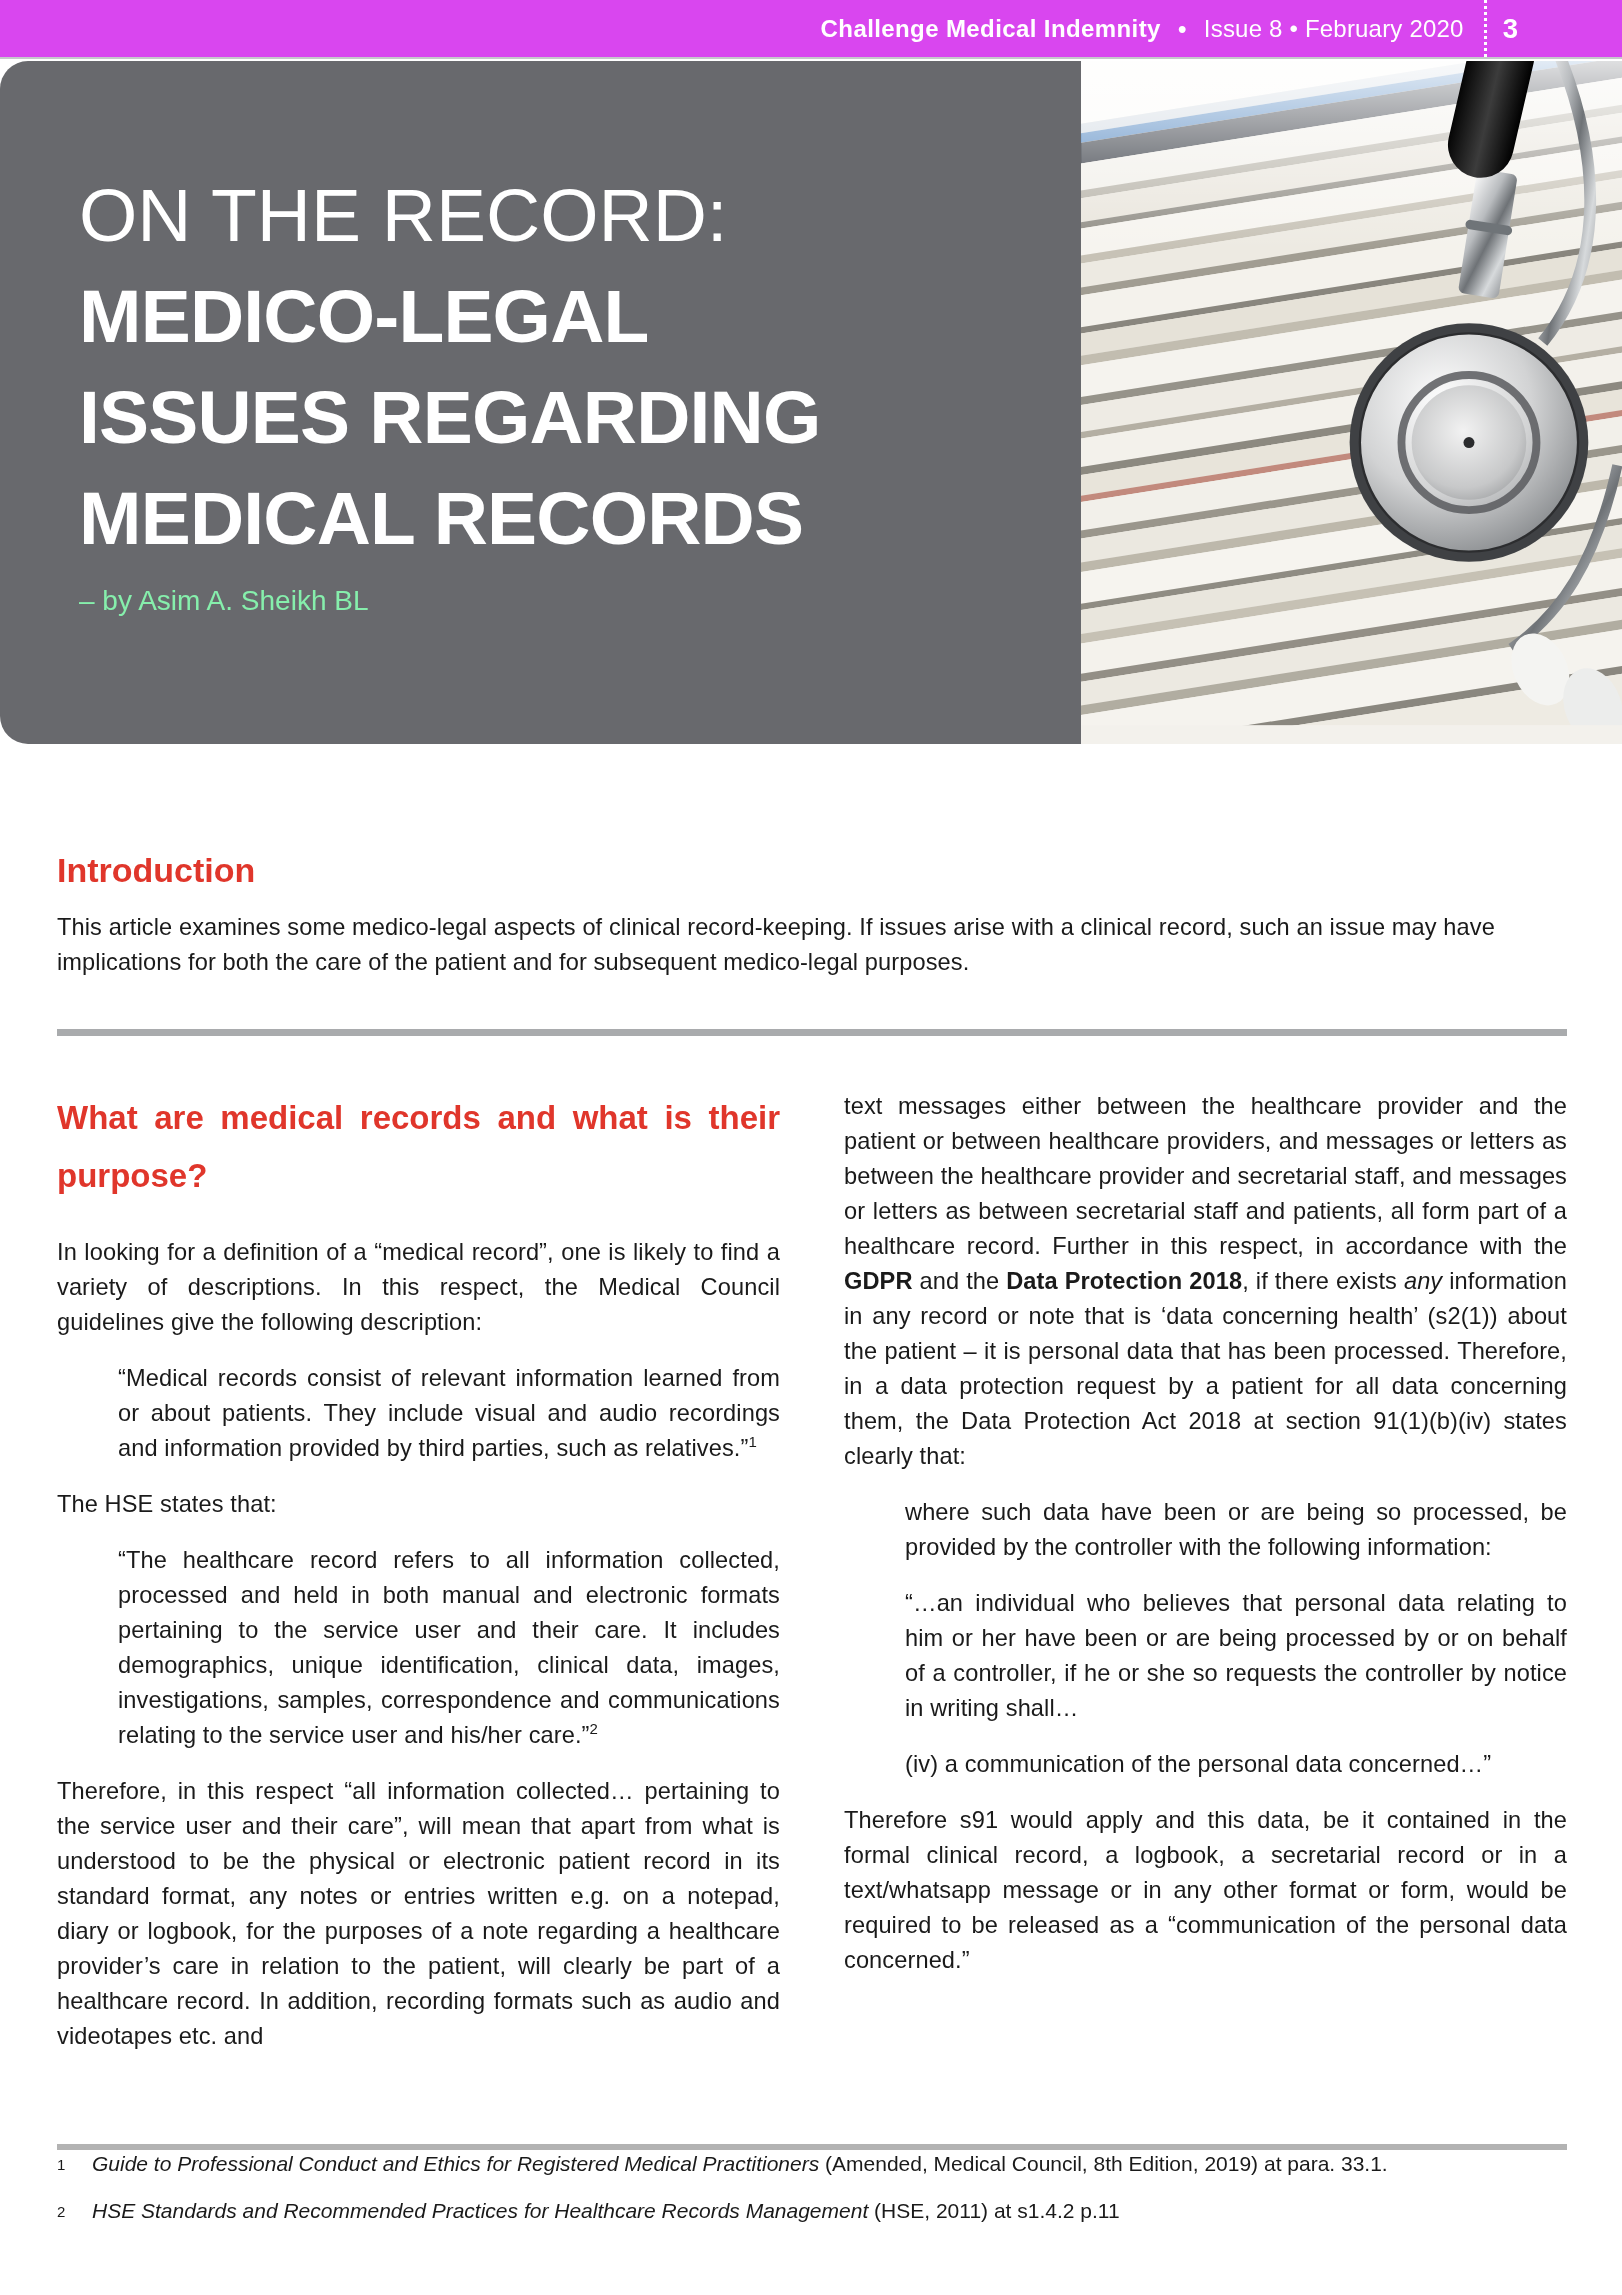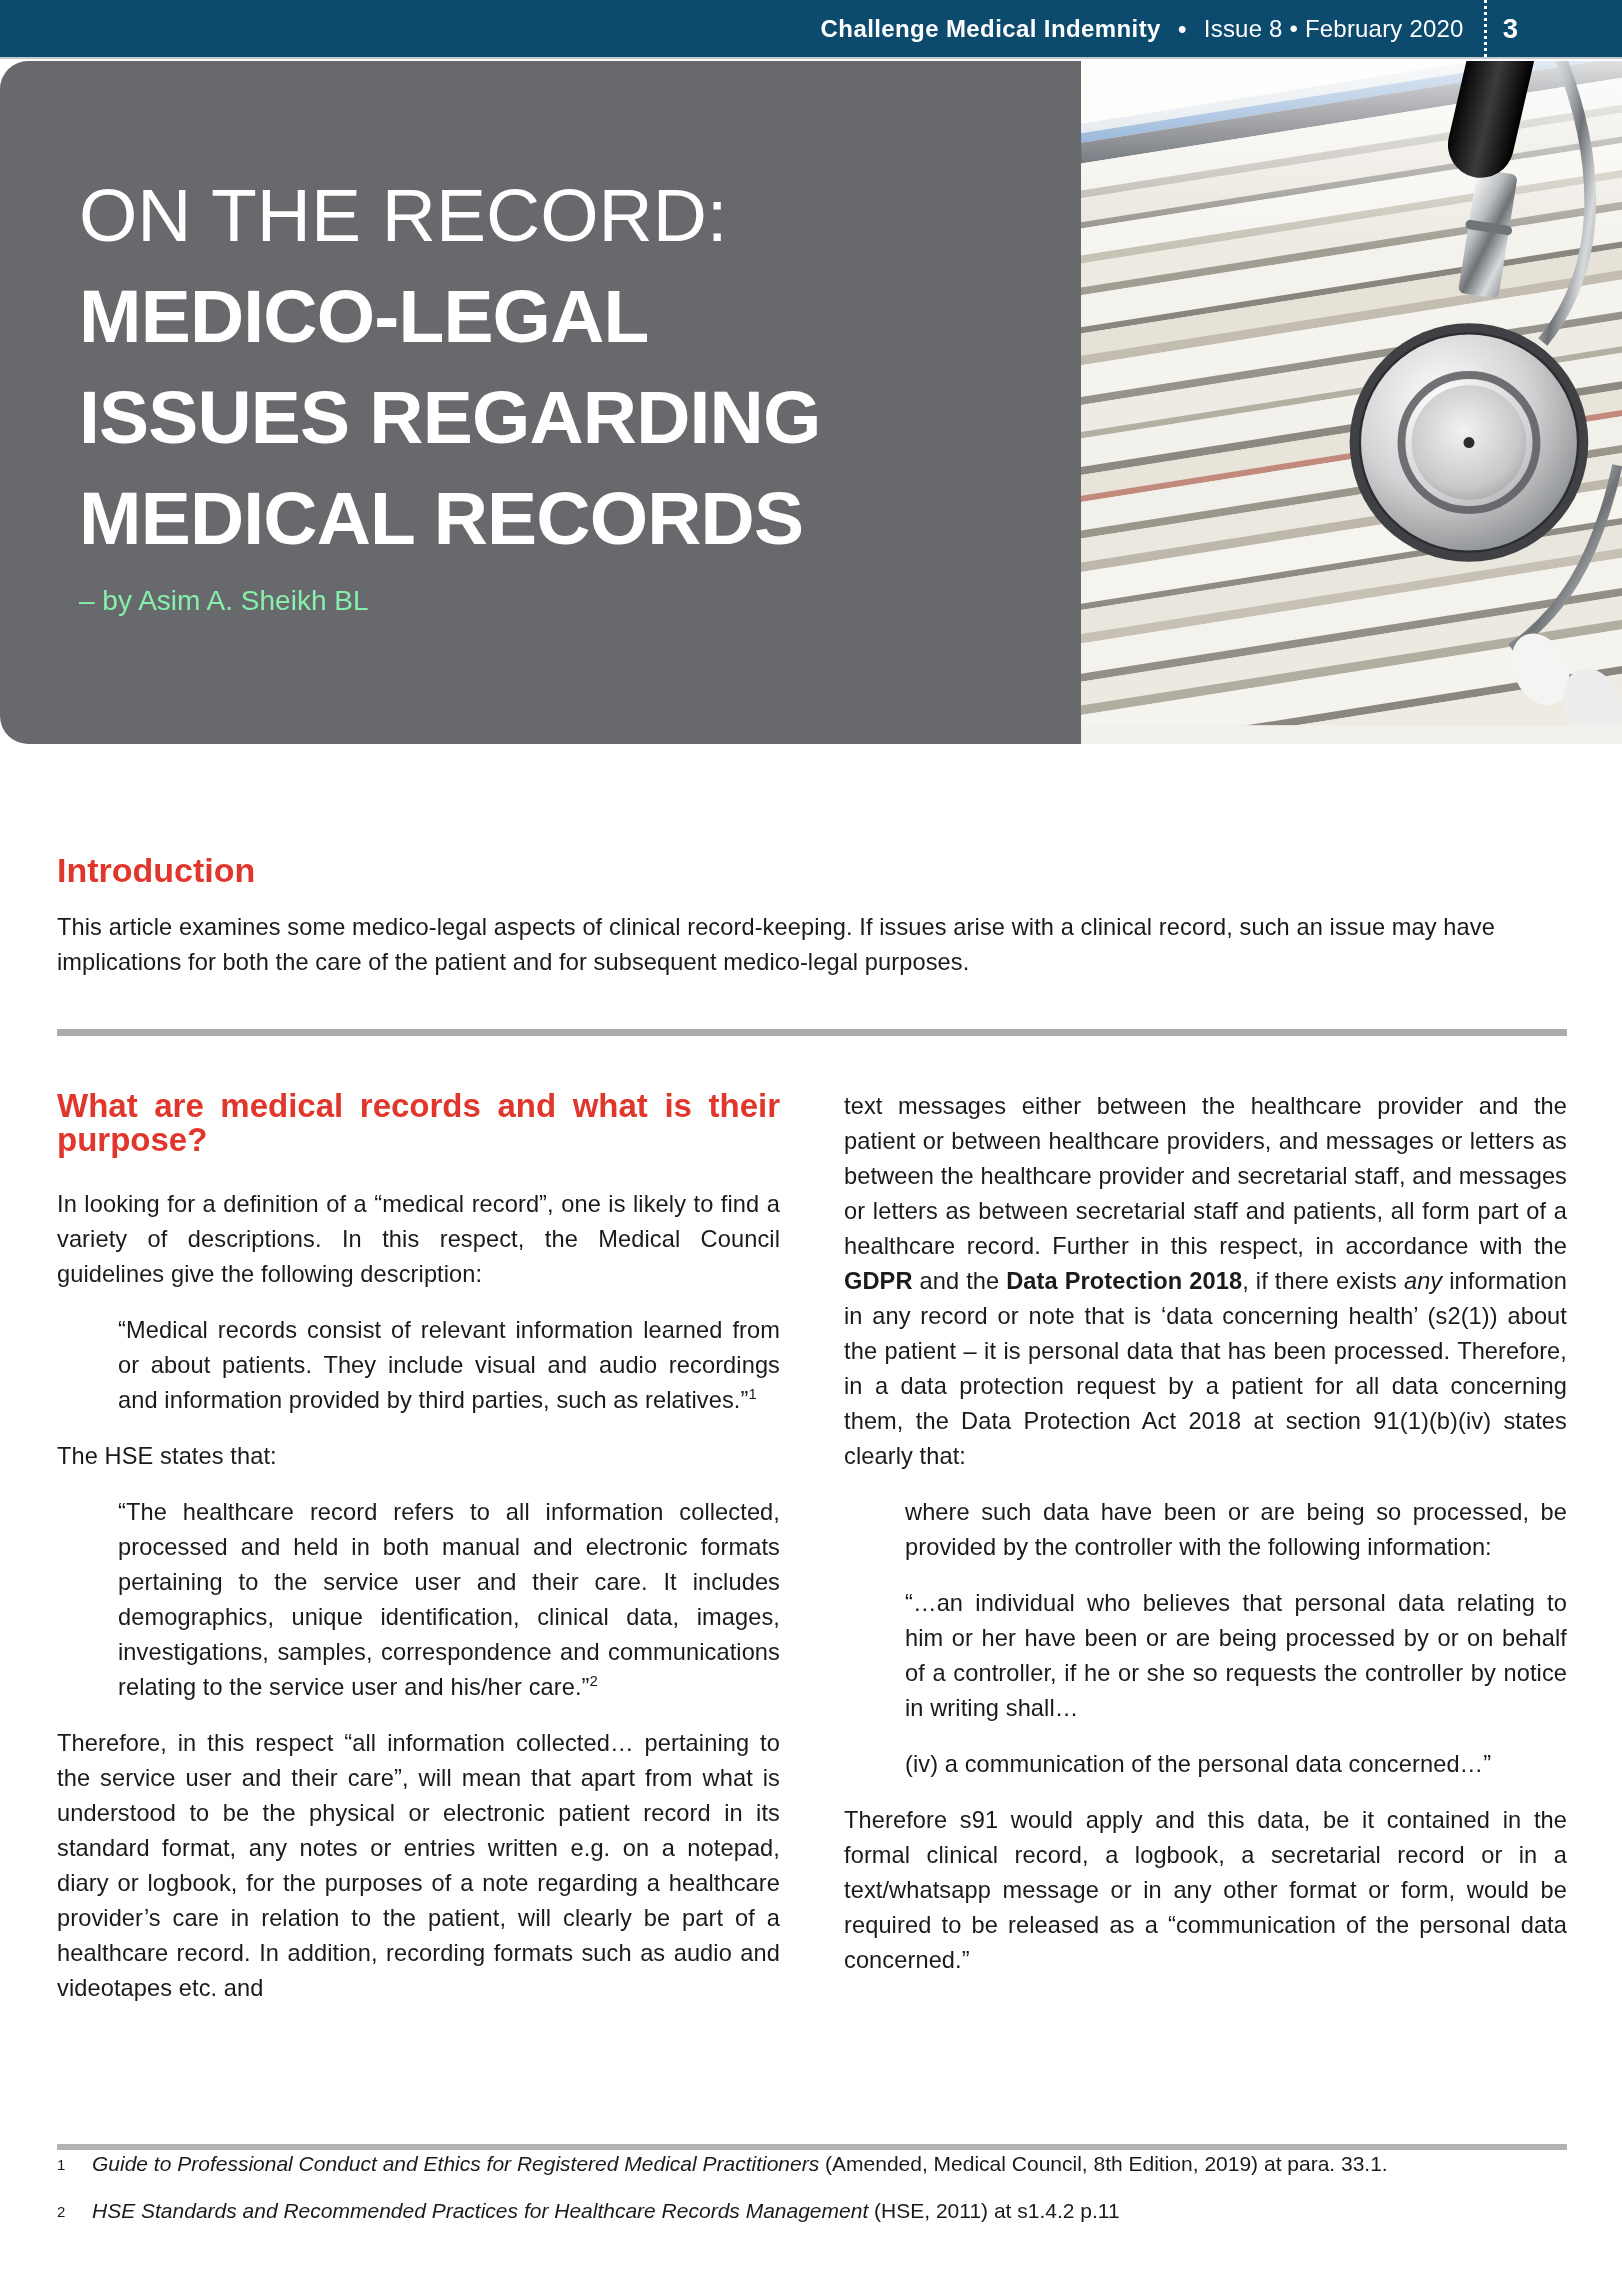--- a/index.html
+++ b/index.html
@@ -1,20 +1,20 @@
 <!DOCTYPE html>
 <html style="font-size:12.6px"><head>
 <meta charset="utf-8">
 <style>
   html,body{margin:0;padding:0;}
   body{background:#e9e9e9;font-family:"Liberation Sans","DejaVu Sans",sans-serif;}
   .page{position:relative;width:1623px;height:2295px;background:#ffffff;overflow:hidden;margin:0 auto;}
 
   
-  .masthead{position:absolute;left:0;top:0;width:1623px;height:59px;background:#0c4a6e;
+  .masthead{position:absolute;left:0;top:0;width:1623px;height:59px;background:#d946ef;
     border-bottom:2.4px solid #c6c9cb;display:flex;align-items:center;justify-content:flex-end;
     padding-right:105px;box-sizing:border-box;color:#ffffff;}
   .masthead .pub{font-weight:700;font-size:24px;letter-spacing:0.4px;}
   .masthead .bullet{font-size:24px;margin:0 17.3px;font-weight:700;}
   .masthead .issue{font-size:24px;letter-spacing:0.2px;}
   .masthead .dots{height:68px;margin:0 15.7px 0 20.4px;border-left:3.9px dotted #ffffff;}
   .masthead .pagenum{font-weight:700;font-size:27.5px;}
 
   
   .header{position:absolute;left:0;top:61px;width:1623px;height:683px;background:#68696d;border-radius:28px;}
@@ -29,21 +29,21 @@
 
   
   .content{position:absolute;left:57px;top:744px;width:1510px;margin-top:39px;}
   .h-red{color:#e0362b;font-weight:700;}
   .intro-head{font-size:34px;margin-top:68px;line-height:39px;}
   .intro-body{font-size:23.6px;line-height:35px;color:#1a1a1a;margin-top:20.4px;letter-spacing:0.1px;}
   .rule{height:6.3px;background:#a9abad;margin-top:49px;}
 
   .columns{display:flex;gap:64px;margin-top:53px;}
   .col{flex:1;min-width:0;}
-  .section-head{font-size:33px;line-height:34px;text-align:justify;margin:0 0 30px 0;}
+  .section-head{font-size:33px;line-height:58px;text-align:justify;margin:0 0 30px 0;}
   .para,.quote{font-size:23.6px;line-height:35px;color:#1a1a1a;text-align:justify;margin:0 0 21px 0;letter-spacing:0.1px;}
   .quote{margin-left:61px;}
   .para:last-child,.quote:last-child{margin-bottom:0;}
   .ref{font-size:15px;vertical-align:super;line-height:0;}
   b{font-weight:700;} i{font-style:italic;}
 
   
   .footnotes{position:absolute;left:57px;top:2144px;width:1510px;}
   .fn-rule{height:6.3px;background:#b3b3b3;}
   .fn{display:flex;font-size:21px;color:#1a1a1a;line-height:27px;}

